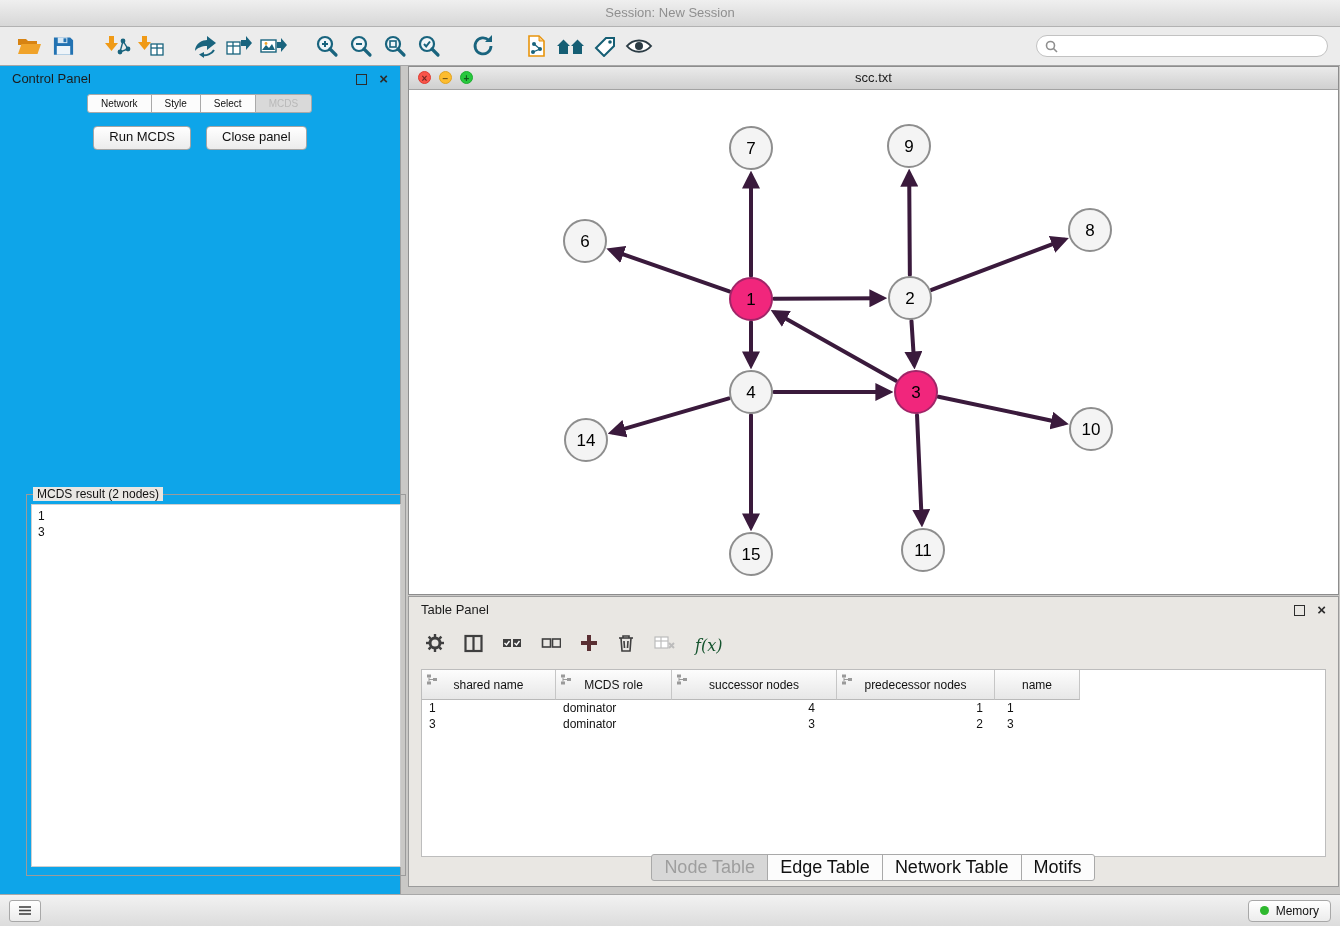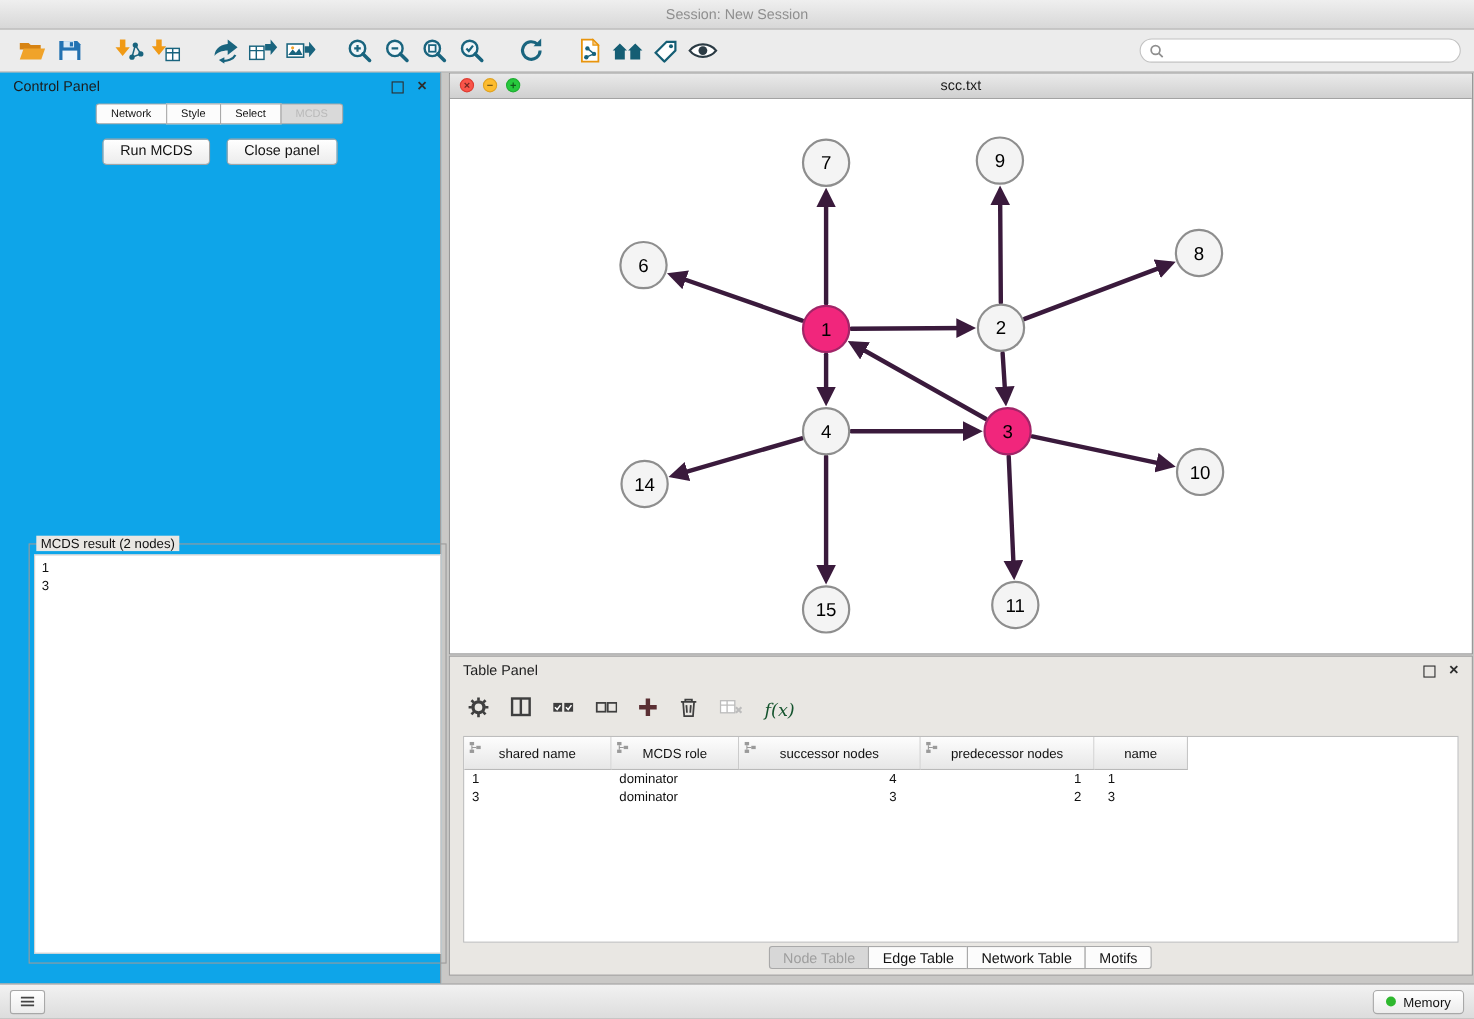--- a/index.html
+++ b/index.html
@@ -88,21 +88,21 @@
     font-size:12px; display:flex; align-items:center; justify-content:center; color:#111; }
   .hcell .hicon { position:absolute; left:4px; top:4px; }
   .c-w0{width:134px;} .c-w1{width:116px;} .c-w2{width:165px;} .c-w3{width:158px;} .c-w4{width:85px;}
   .trow { display:grid; grid-template-columns:134px 116px 165px 158px 85px; height:16px;
     line-height:16px; font-size:12px; color:#111; }
   .tcell.c0,.tcell.c1 { padding-left:7px; }
   .tcell.c2 { text-align:right; padding-right:22px; }
   .tcell.c3 { text-align:right; padding-right:12px; }
   .tcell.c4 { padding-left:12px; }
   .tp-tabs { position:absolute; bottom:5px; left:0; width:100%; display:flex; justify-content:center; }
-  .tp-tab { font-size:13px; padding:2px 12px; background:#fcfcfc; border:1px solid #a9a9a9;
+  .tp-tab { font-size:18px; padding:2px 12px; background:#fcfcfc; border:1px solid #a9a9a9;
     margin-left:-1px; color:#111; }
   .tp-tab:first-child { border-radius:3px 0 0 3px; }
   .tp-tab:last-child { border-radius:0 3px 3px 0; }
   .tp-tab.disabled { background:#d7d7d7; color:#9e9e9e; }
 
   
   .statusbar { position:absolute; left:0; bottom:0; width:100%; height:32px;
     background:linear-gradient(#f2f2f2,#dcdcdc); border-top:1px solid #a8a8a8;
     display:flex; align-items:center; padding:0 9px; box-sizing:border-box; }
   .status-left-btn { width:30px; height:20px; border:1px solid #a8a8a8; border-radius:3px;

